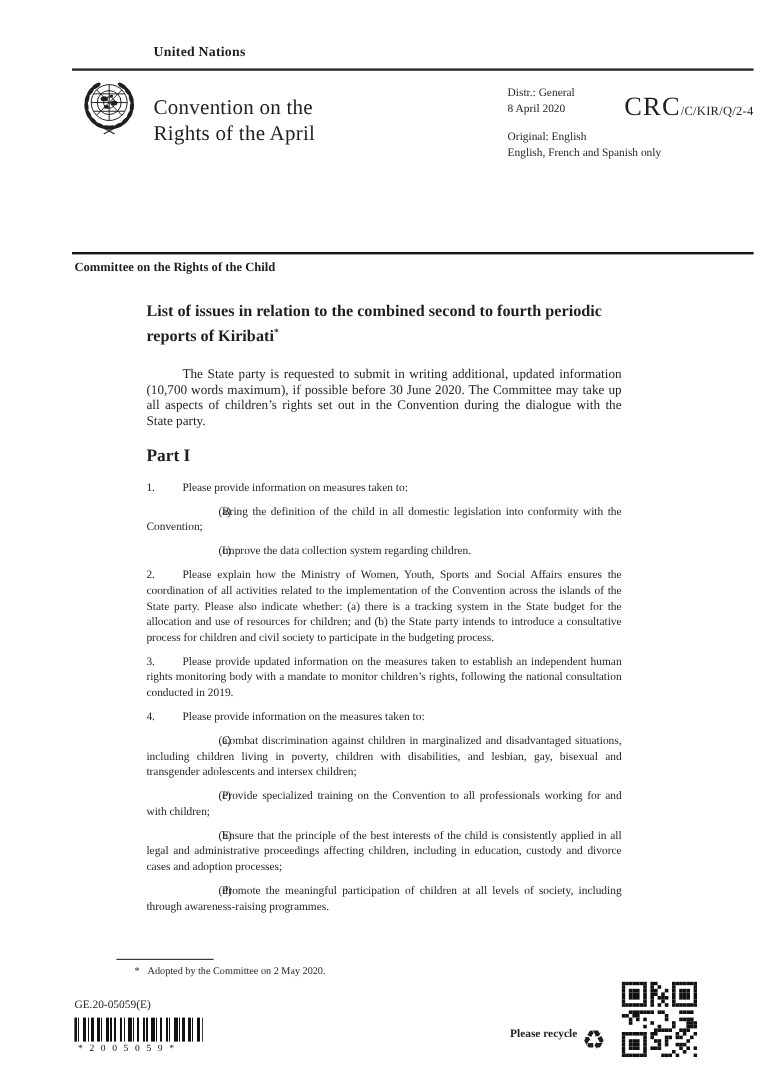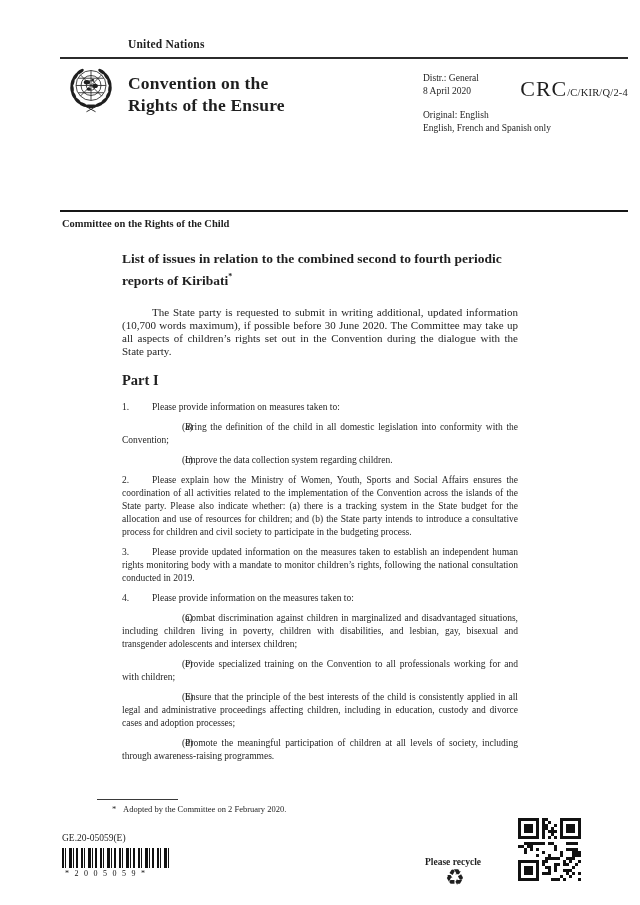--- a/index.html
+++ b/index.html
@@ -14,21 +14,21 @@
   }
   
   .un-name{position:absolute;left:128px;top:38px;font-size:11.5px;font-weight:bold;letter-spacing:.2px;}
   .symbol{position:absolute;right:60px;top:28px;display:flex;align-items:baseline;margin-top:48px;}
   .sym-main{font-size:22px;letter-spacing:1px;}
   .sym-suffix{font-size:10.5px;letter-spacing:.2px;}
   .rule{position:absolute;left:60px;right:60px;background:#2b2b2b;}
   .rule-top{top:57px;height:2px;}
   .rule-thick{top:210px;height:2px;background:#161616;}
   .emblem{position:absolute;left:62px;top:61px;width:58px;height:58px;}
-  .masthead{position:absolute;left:128px;top:73px;font-size:17.5px;font-weight:bold;line-height:21.5px;letter-spacing:.2px;}
+  .masthead{position:absolute;left:128px;top:79px;font-size:17.5px;font-weight:normal;line-height:21.5px;letter-spacing:.2px;}
   .meta{position:absolute;left:423px;top:72px;font-size:9.5px;line-height:13px;}
   .meta-gap{height:11px;}
   .committee{position:absolute;left:62px;top:218px;font-size:10.5px;font-weight:bold;}
   
   .content{position:absolute;left:122px;top:250px;width:396px;}
   .doc-title{font-size:13.5px;font-weight:bold;line-height:18px;margin:0 0 16px 0;}
   .fn-marker{font-size:8px;vertical-align:super;font-weight:bold;}
   .intro{font-size:11px;line-height:13px;text-align:justify;text-indent:30px;margin:0 0 14px 0;}
   .part-heading{font-size:14.5px;font-weight:bold;margin:0 0 12px 0;}
   .para{font-size:9.5px;line-height:13px;text-align:justify;margin:0 0 7px 0;}
@@ -44,21 +44,21 @@
   .barcode{position:absolute;left:62px;top:848px;width:107px;height:20px;
     background:repeating-linear-gradient(90deg,
       #111 0 2px,#fff 2px 3px,
       #111 3px 4px,#fff 4px 7px,
       #111 7px 10px,#fff 10px 11px,
       #111 11px 12px,#fff 12px 14px,
       #111 14px 16px,#fff 16px 19px);}
   .barcode-text{position:absolute;left:62px;top:869px;width:107px;
     font-family:Liberation Serif, serif;font-size:8px;letter-spacing:5.5px;
     background:#fff;color:#111;padding-left:3px;}
-  .recycle{position:absolute;left:425px;top:857px;display:flex;align-items:center;flex-direction:column;}
+  .recycle{position:absolute;left:425px;top:857px;display:flex;}
   .recycle-label{font-size:9.5px;font-weight:bold;}
   .recycle-glyph{font-family:"DejaVu Sans",sans-serif;font-size:22px;line-height:22px;margin-left:4px;color:#1f1f1f;}
   .qr{position:absolute;left:518px;top:818px;width:63px;height:63px;}
 </style>
 </head>
 <body>
 
 <div class="page">
 
   <div class="un-name">United Nations</div>
@@ -105,21 +105,21 @@
         <ellipse rx="1.9" ry="4.6" transform="translate(20.0,11.8) rotate(235)"></ellipse>
       </g>
     <g stroke="#1f1f1f" stroke-width="1" fill="none">
       <line x1="27" y1="56" x2="37" y2="50.5"></line>
       <line x1="37" y1="56" x2="27" y2="50.5"></line>
     </g>
   </svg>
 
   <div class="masthead">
     <div>Convention on the</div>
-    <div>Rights of the Ensure</div>
+    <div>Rights of the April</div>
   </div>
 
   <div class="meta">
     <div>Distr.: General</div>
     <div>8 April 2020</div>
     <div class="meta-gap"></div>
     <div>Original: English</div>
     <div>English, French and Spanish only</div>
   </div>
 
@@ -142,21 +142,21 @@
     <p class="para"><span class="num">3.</span><span>Please provide updated information on the measures taken to establish an independent human rights monitoring body with a mandate to monitor children’s rights, following the national consultation conducted in 2019.</span></p>
 
     <p class="para"><span class="num">4.</span><span>Please provide information on the measures taken to:</span></p>
     <p class="para item"><span class="num">(a)</span><span>Combat discrimination against children in marginalized and disadvantaged situations, including children living in poverty, children with disabilities, and lesbian, gay, bisexual and transgender adolescents and intersex children;</span></p>
     <p class="para item"><span class="num">(c)</span><span>Provide specialized training on the Convention to all professionals working for and with children;</span></p>
     <p class="para item"><span class="num">(b)</span><span>Ensure that the principle of the best interests of the child is consistently applied in all legal and administrative proceedings affecting children, including in education, custody and divorce cases and adoption processes;</span></p>
     <p class="para item"><span class="num">(d)</span><span>Promote the meaningful participation of children at all levels of society, including through awareness-raising programmes.</span></p>
   </main>
 
   <div class="footnote-rule"></div>
-  <div class="footnote"><span class="fn-star">*</span><span>Adopted by the Committee on 2 February 2020.</span></div>
+  <div class="footnote"><span class="fn-star">*</span><span>Adopted by the Committee on 2 May 2020.</span></div>
 
   <div class="ge-number">GE.20-05059(E)</div>
   <div class="barcode"></div>
   <div class="barcode-text">*2005059*</div>
   <div class="recycle">
     <span class="recycle-label">Please recycle</span>
     <span class="recycle-glyph">♻</span>
   </div>
   <svg class="qr" viewBox="0 0 63 63" id="qr">
       <rect x="24" y="0" width="3" height="3" fill="#111"></rect>

